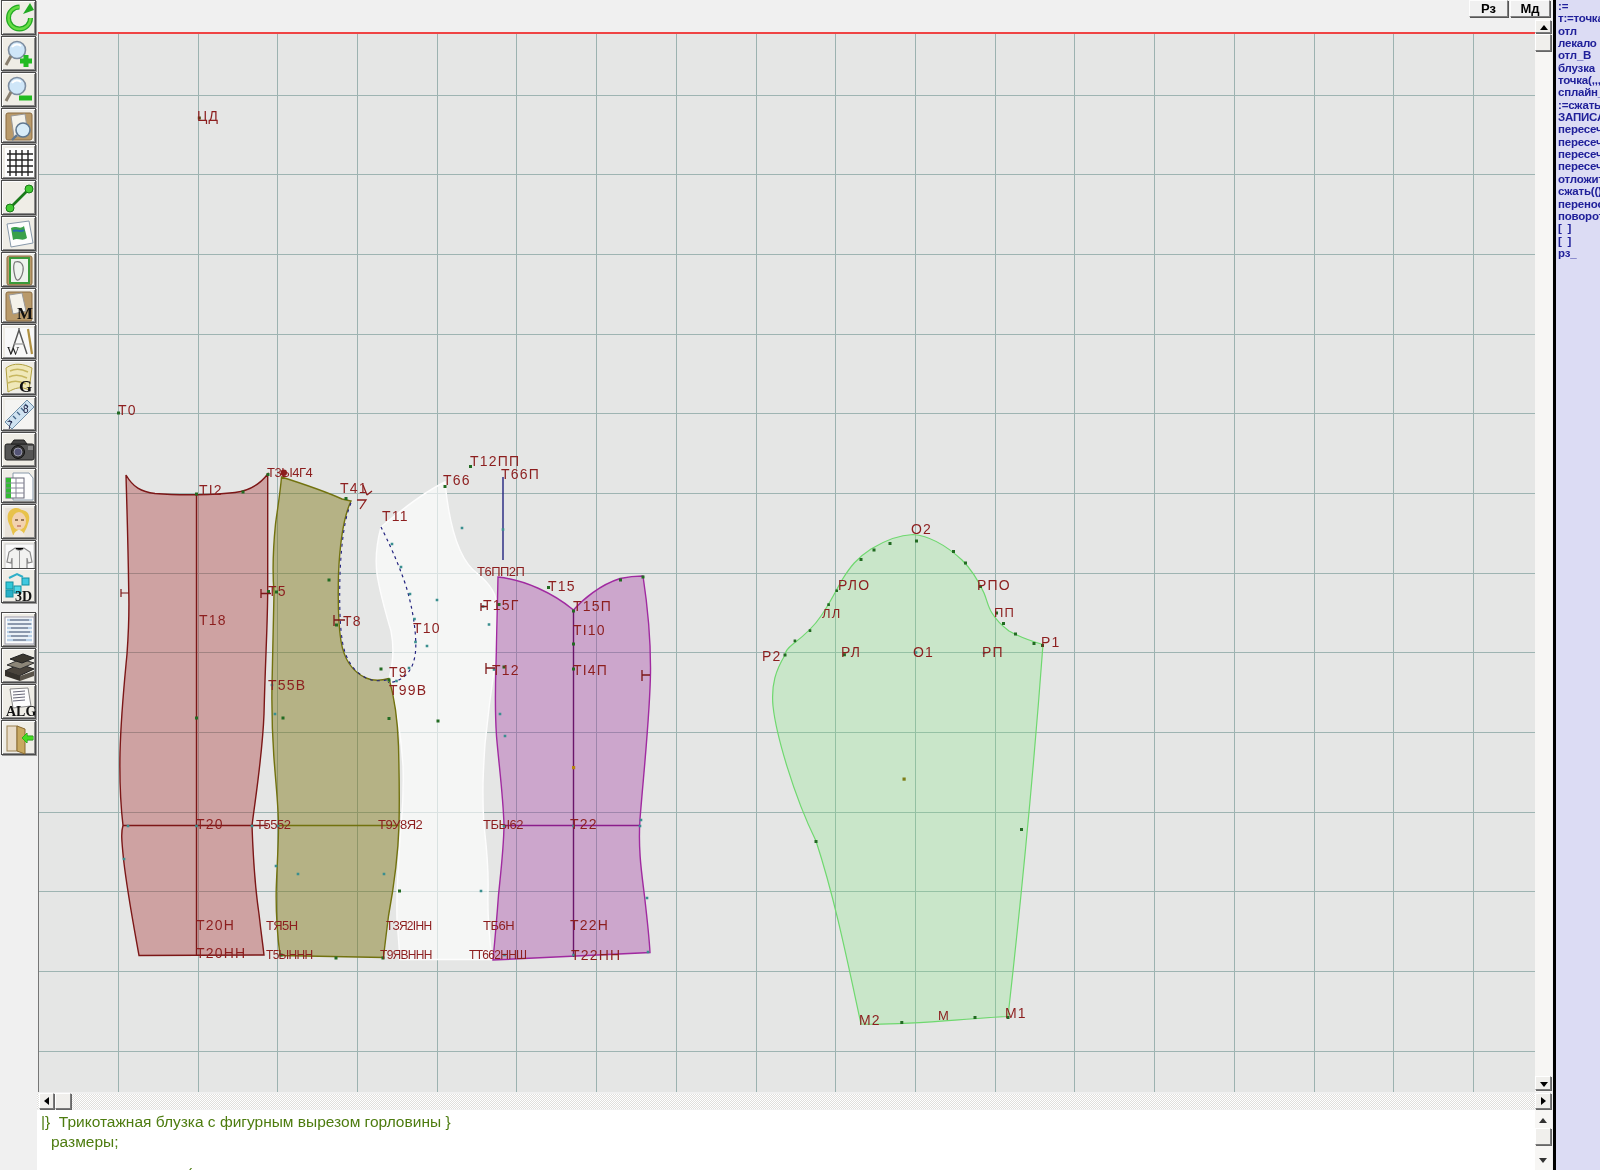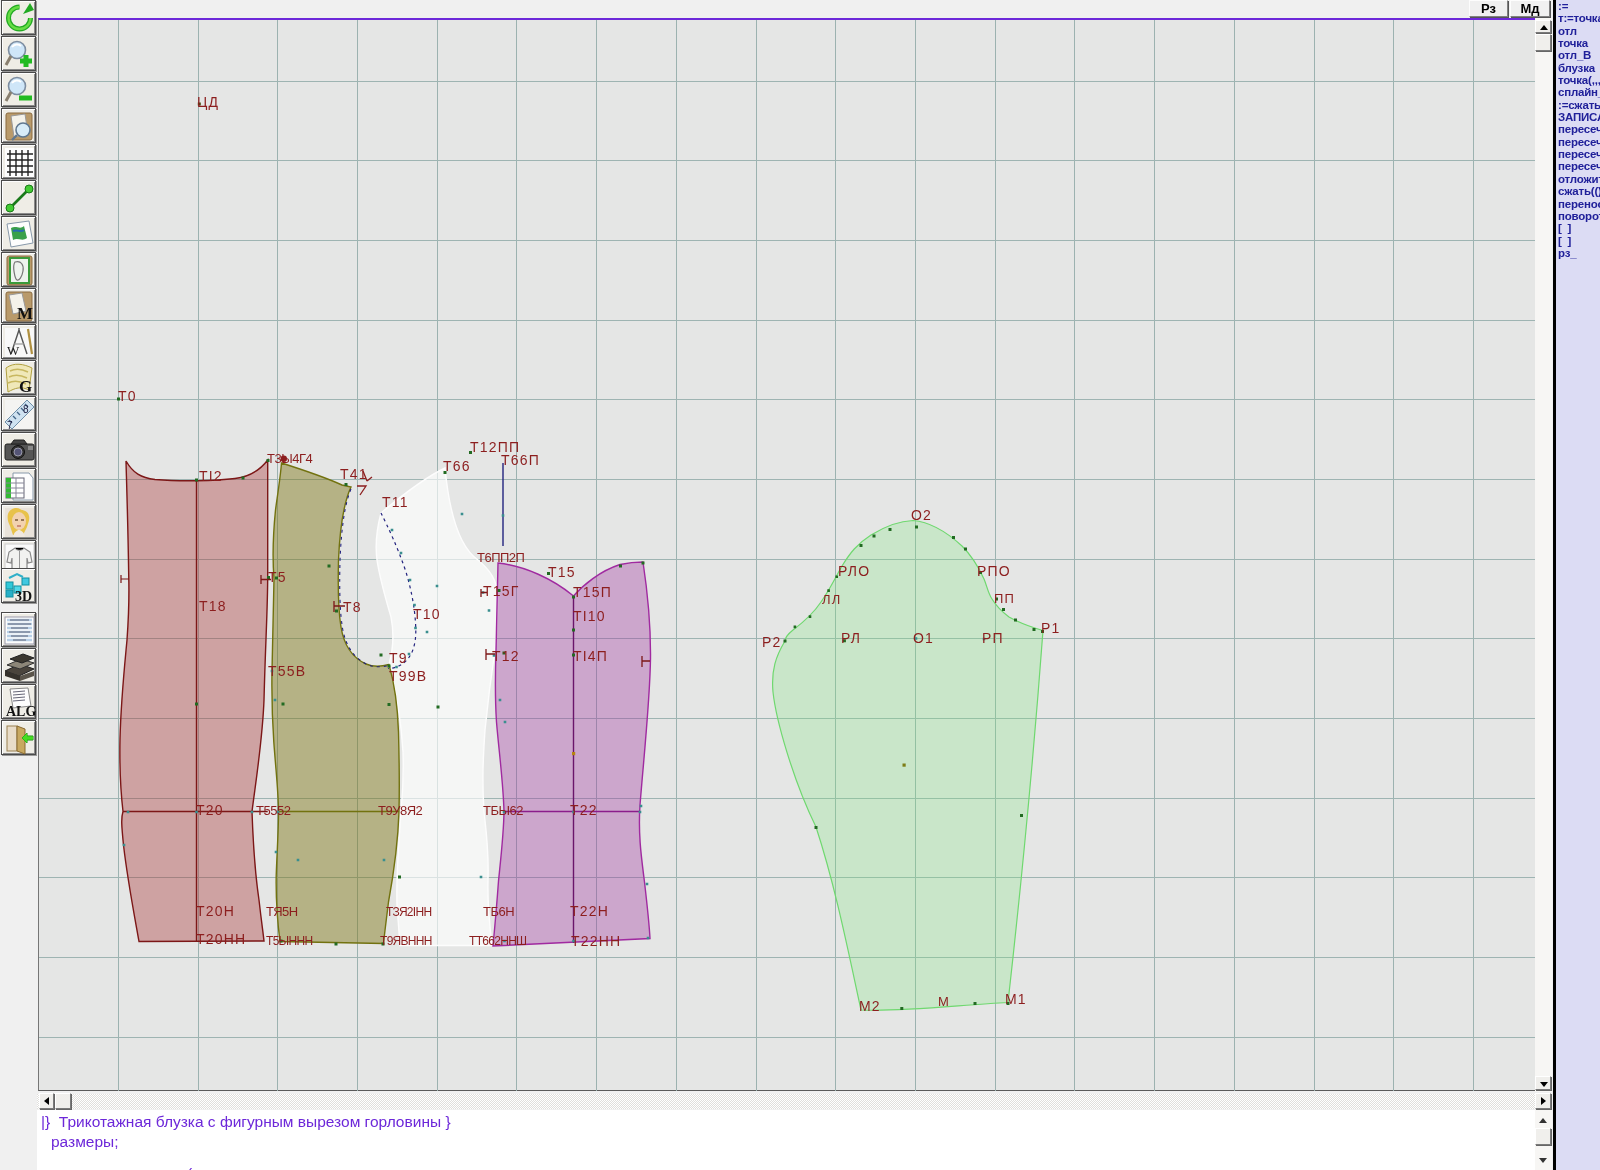--- a/index.html
+++ b/index.html
@@ -6,34 +6,34 @@
  font-family:"Liberation Sans",sans-serif;background:#f0f0f0;}
 *{box-sizing:border-box;}
 #toolbar{position:absolute;left:0;top:0;width:37px;height:757px;background:#f0f0f0;}
 .tbtn{position:absolute;left:1px;width:35px;height:35px;background:#efede6;
  border:1px solid #4a4a4a;box-shadow:inset 1px 1px 0 #fdfdfd, inset -1px -1px 0 #8a8a8a, 1px 1px 0 #9a9a9a;}
 .tbtn svg{position:absolute;left:1px;top:1px;}
 #topstrip{position:absolute;left:37px;top:0;width:1516px;height:18px;background:#f0f0f0;}
 .topbtn{position:absolute;top:0;height:17px;background:#f0f0f0;border:1px solid #808080;
  border-top-color:#fdfdfd;border-left-color:#fdfdfd;box-shadow:1px 1px 0 #555;
  font-weight:bold;font-size:13px;color:#000;text-align:center;line-height:15px;}
-#canvas{position:absolute;left:38px;top:18px;width:1497px;height:1073px;background:#e5e6e5;
- border-top:2px solid #6d28d9;border-left:1px solid #767676;border-bottom:1px solid #5a5a5a;}
+#canvas{position:absolute;left:38px;top:32px;width:1497px;height:1073px;background:#e5e6e5;
+ border-top:2px solid #ef4444;border-left:1px solid #767676;border-bottom:1px solid #5a5a5a;}
 #cansvg{position:absolute;left:0;top:0;}
 
 .sb{position:absolute;background:#f2f1ef;}
 .sbtn{position:absolute;background:#f0efec;border:1px solid #7a7a7a;border-top-color:#fff;border-left-color:#fff;
  box-shadow:1px 1px 0 #666;font-size:9px;color:#000;text-align:center;}
 .sthumb{position:absolute;background:#f0efec;border:1px solid #7a7a7a;border-top-color:#fff;border-left-color:#fff;box-shadow:1px 1px 0 #666;}
 .arr{position:absolute;width:0;height:0;}
 #htrack{position:absolute;left:37px;top:1094px;width:1498px;height:15px;
  background:repeating-conic-gradient(#fff 0 25%, #e0dfdc 0 50%) 0 0/2px 2px;}
 #hbase{position:absolute;left:37px;top:1092px;width:1498px;height:18px;background:#f0f0f0;}
 #textarea{position:absolute;left:37px;top:1110px;width:1498px;height:60px;background:#fff;
- font-size:15.5px;color:#6d28d9;}
+ font-size:15.5px;color:#4d7c0f;}
 #panel{position:absolute;left:1553px;top:0;width:47px;height:1170px;background:#dcdcf4;
  border-left:3px solid #000;overflow:hidden;}
 #panel div{white-space:nowrap;overflow:visible;font-weight:bold;font-size:11.5px;
  line-height:12.35px;color:#20209a;padding-left:2px;letter-spacing:-0.2px;}
 </style>
 </head>
 <body>
 
 <div id="toolbar">
 
@@ -381,21 +381,21 @@
 
 <div class="sb" style="left:1535px;top:1110px;width:17px;height:60px;background:#f7f6f4;"></div>
 <div class="arr" style="left:1539px;top:1118px;border-left:4px solid transparent;border-right:4px solid transparent;border-bottom:5px solid #333;"></div>
 <div class="sthumb" style="left:1535px;top:1128px;width:16px;height:17px;"></div>
 <div class="arr" style="left:1539px;top:1158px;border-left:4px solid transparent;border-right:4px solid transparent;border-top:5px solid #333;"></div>
 
 <div id="panel">
 <div>:=</div>
 <div>т:=точка</div>
 <div>отл</div>
-<div>точка</div>
+<div>лекало</div>
 <div>отл_В</div>
 <div>блузка</div>
 <div>точка(,,,)</div>
 <div>сплайн_</div>
 <div>:=сжать</div>
 <div>ЗАПИСА</div>
 <div>пересеч</div>
 <div>пересеч</div>
 <div>пересеч</div>
 <div>пересеч</div>

